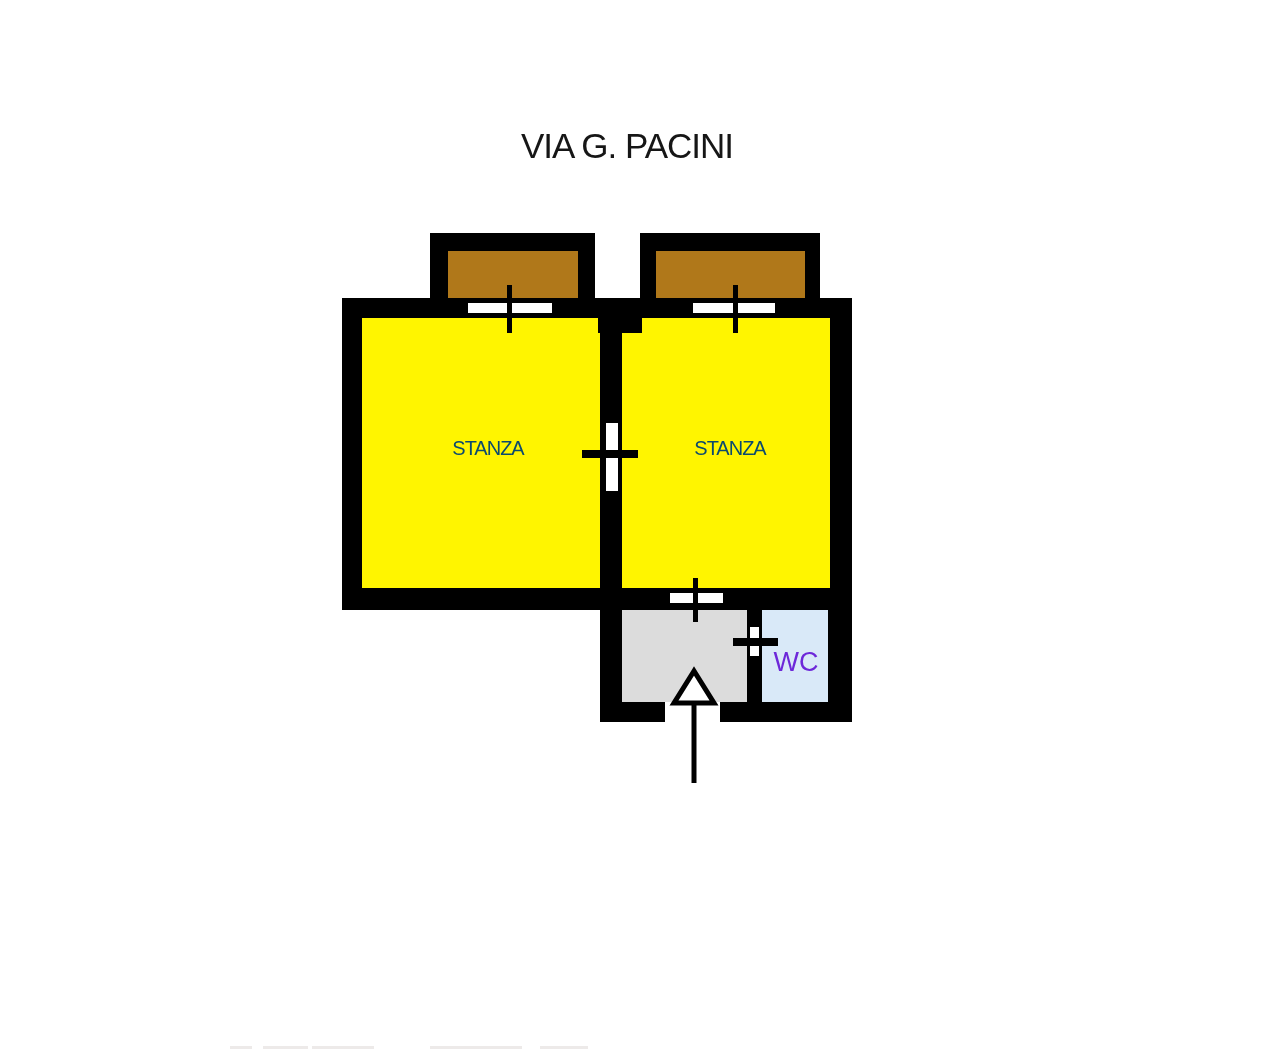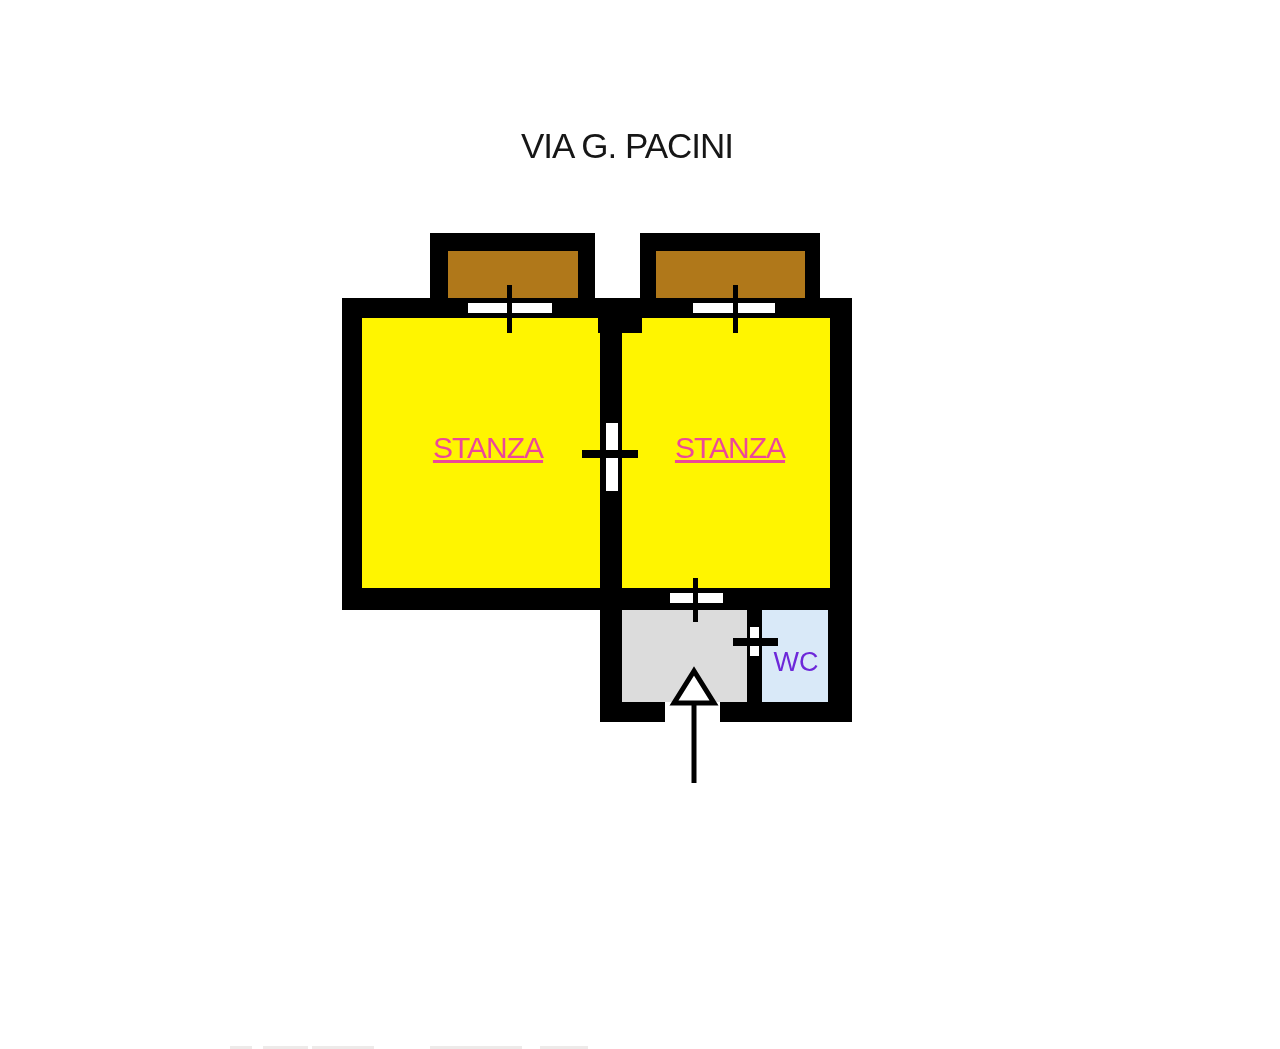--- a/index.html
+++ b/index.html
@@ -17,25 +17,24 @@
   #plan-title{
     top:126px;left:627px;
     transform:translateX(-50%);
     font-size:35px;
     letter-spacing:-1px;
     color:#161616;
     white-space:nowrap;
   }
   .room-label{
     transform:translate(-50%,-50%);
-    font-size:30px;
+    font-size:20px;
     letter-spacing:-1px;
-    color:#ec4899;
+    color:#0c4a6e;
     white-space:nowrap;
-    text-decoration:underline;
   }
   #wc-label{
     transform:translate(-50%,-50%);
     font-size:27px;
     color:#4A1B20;
     letter-spacing:0px;
     white-space:nowrap;
   }
   .crop-dash{background:#edeae9;height:3px;top:1046px;}
 </style>

